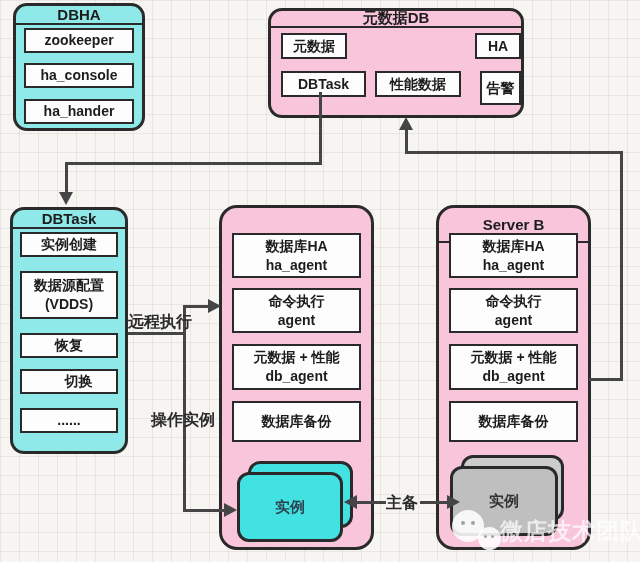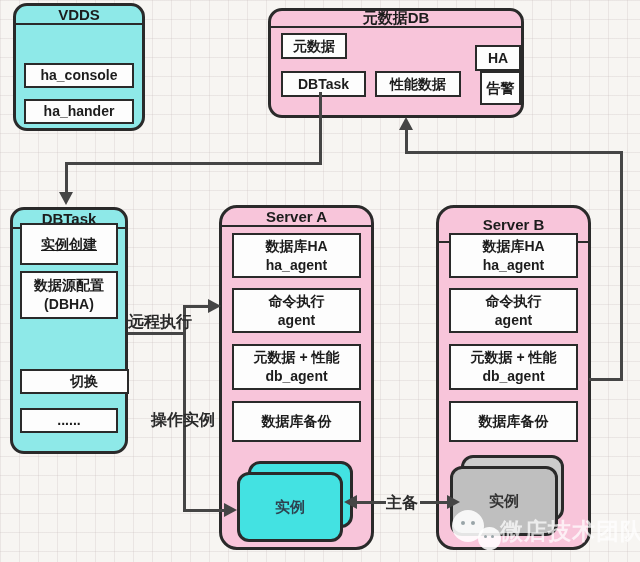--- a/index.html
+++ b/index.html
@@ -53,47 +53,48 @@
     position:absolute; font-size:23px; font-weight:bold; letter-spacing:1px;
     color:rgba(255,255,255,0.72); white-space:nowrap;
   }
 </style>
 </head>
 <body>
 
 <div id="page">
 
   <div class="container cyan" style="left:13px; top:3px; width:132px; height:128px;">
-    <div class="hdr" style="height:19px;">VDDS</div>
+    <div class="hdr" style="height:19px;">DBHA</div>
+    <div class="cell" style="left:8px; top:22px; width:110px; height:25px;">zookeeper</div>
     <div class="cell" style="left:8px; top:57px; width:110px; height:25px;">ha_console</div>
     <div class="cell" style="left:8px; top:93px; width:110px; height:25px;">ha_hander</div>
   </div>
 
   <div class="container pink" style="left:268px; top:8px; width:256px; height:110px;">
     <div class="hdr" style="height:17px;">元数据DB</div>
     <div class="cell" style="left:10px;  top:22px; width:66px; height:26px;">元数据</div>
-    <div class="cell" style="left:204px; top:22px; width:46px; height:26px;margin-top:12px;">HA</div>
+    <div class="cell" style="left:204px; top:22px; width:46px; height:26px;">HA</div>
     <div class="cell" style="left:10px;  top:60px; width:85px; height:26px;">DBTask</div>
     <div class="cell" style="left:104px; top:60px; width:86px; height:26px;">性能数据</div>
     <div class="cell" style="left:209px; top:60px; width:41px; height:34px;">告警</div>
   </div>
 
   <div class="container cyan" style="left:10px; top:207px; width:118px; height:247px;">
     <div class="hdr" style="height:19px;">DBTask</div>
-    <div class="cell" style="left:7px; top:13px; width:98px; height:42px;text-decoration:underline;">实例创建</div>
+    <div class="cell" style="left:7px; top:22px; width:98px; height:25px;">实例创建</div>
     <div class="cell" style="left:7px; top:61px; width:98px; height:48px;">
       <span>数据源配置</span>
-      <span>(DBHA)</span>
+      <span>(VDDS)</span>
     </div>
-    <div class="cell" style="left:7px; top:159px; width:109px; height:25px;padding-left:19px;">切换</div>
+    <div class="cell" style="left:7px; top:123px; width:98px; height:25px;">恢复</div>
+    <div class="cell" style="left:7px; top:159px; width:98px; height:25px;padding-left:19px;">切换</div>
     <div class="cell" style="left:7px; top:198px; width:98px; height:25px;">......</div>
   </div>
 
   <div class="container pink" style="left:219px; top:205px; width:155px; height:345px; border-radius:18px;">
-    <div class="hdr" style="height:19px;">Server A</div>
     <div class="cell" style="left:10px; top:25px; width:129px; height:45px;">
       <span>数据库HA</span>
       <span>ha_agent</span>
     </div>
     <div class="cell" style="left:10px; top:80px; width:129px; height:45px;">
       <span>命令执行</span>
       <span>agent</span>
     </div>
     <div class="cell" style="left:10px; top:136px; width:129px; height:46px;">
       <span>元数据 + 性能</span>

